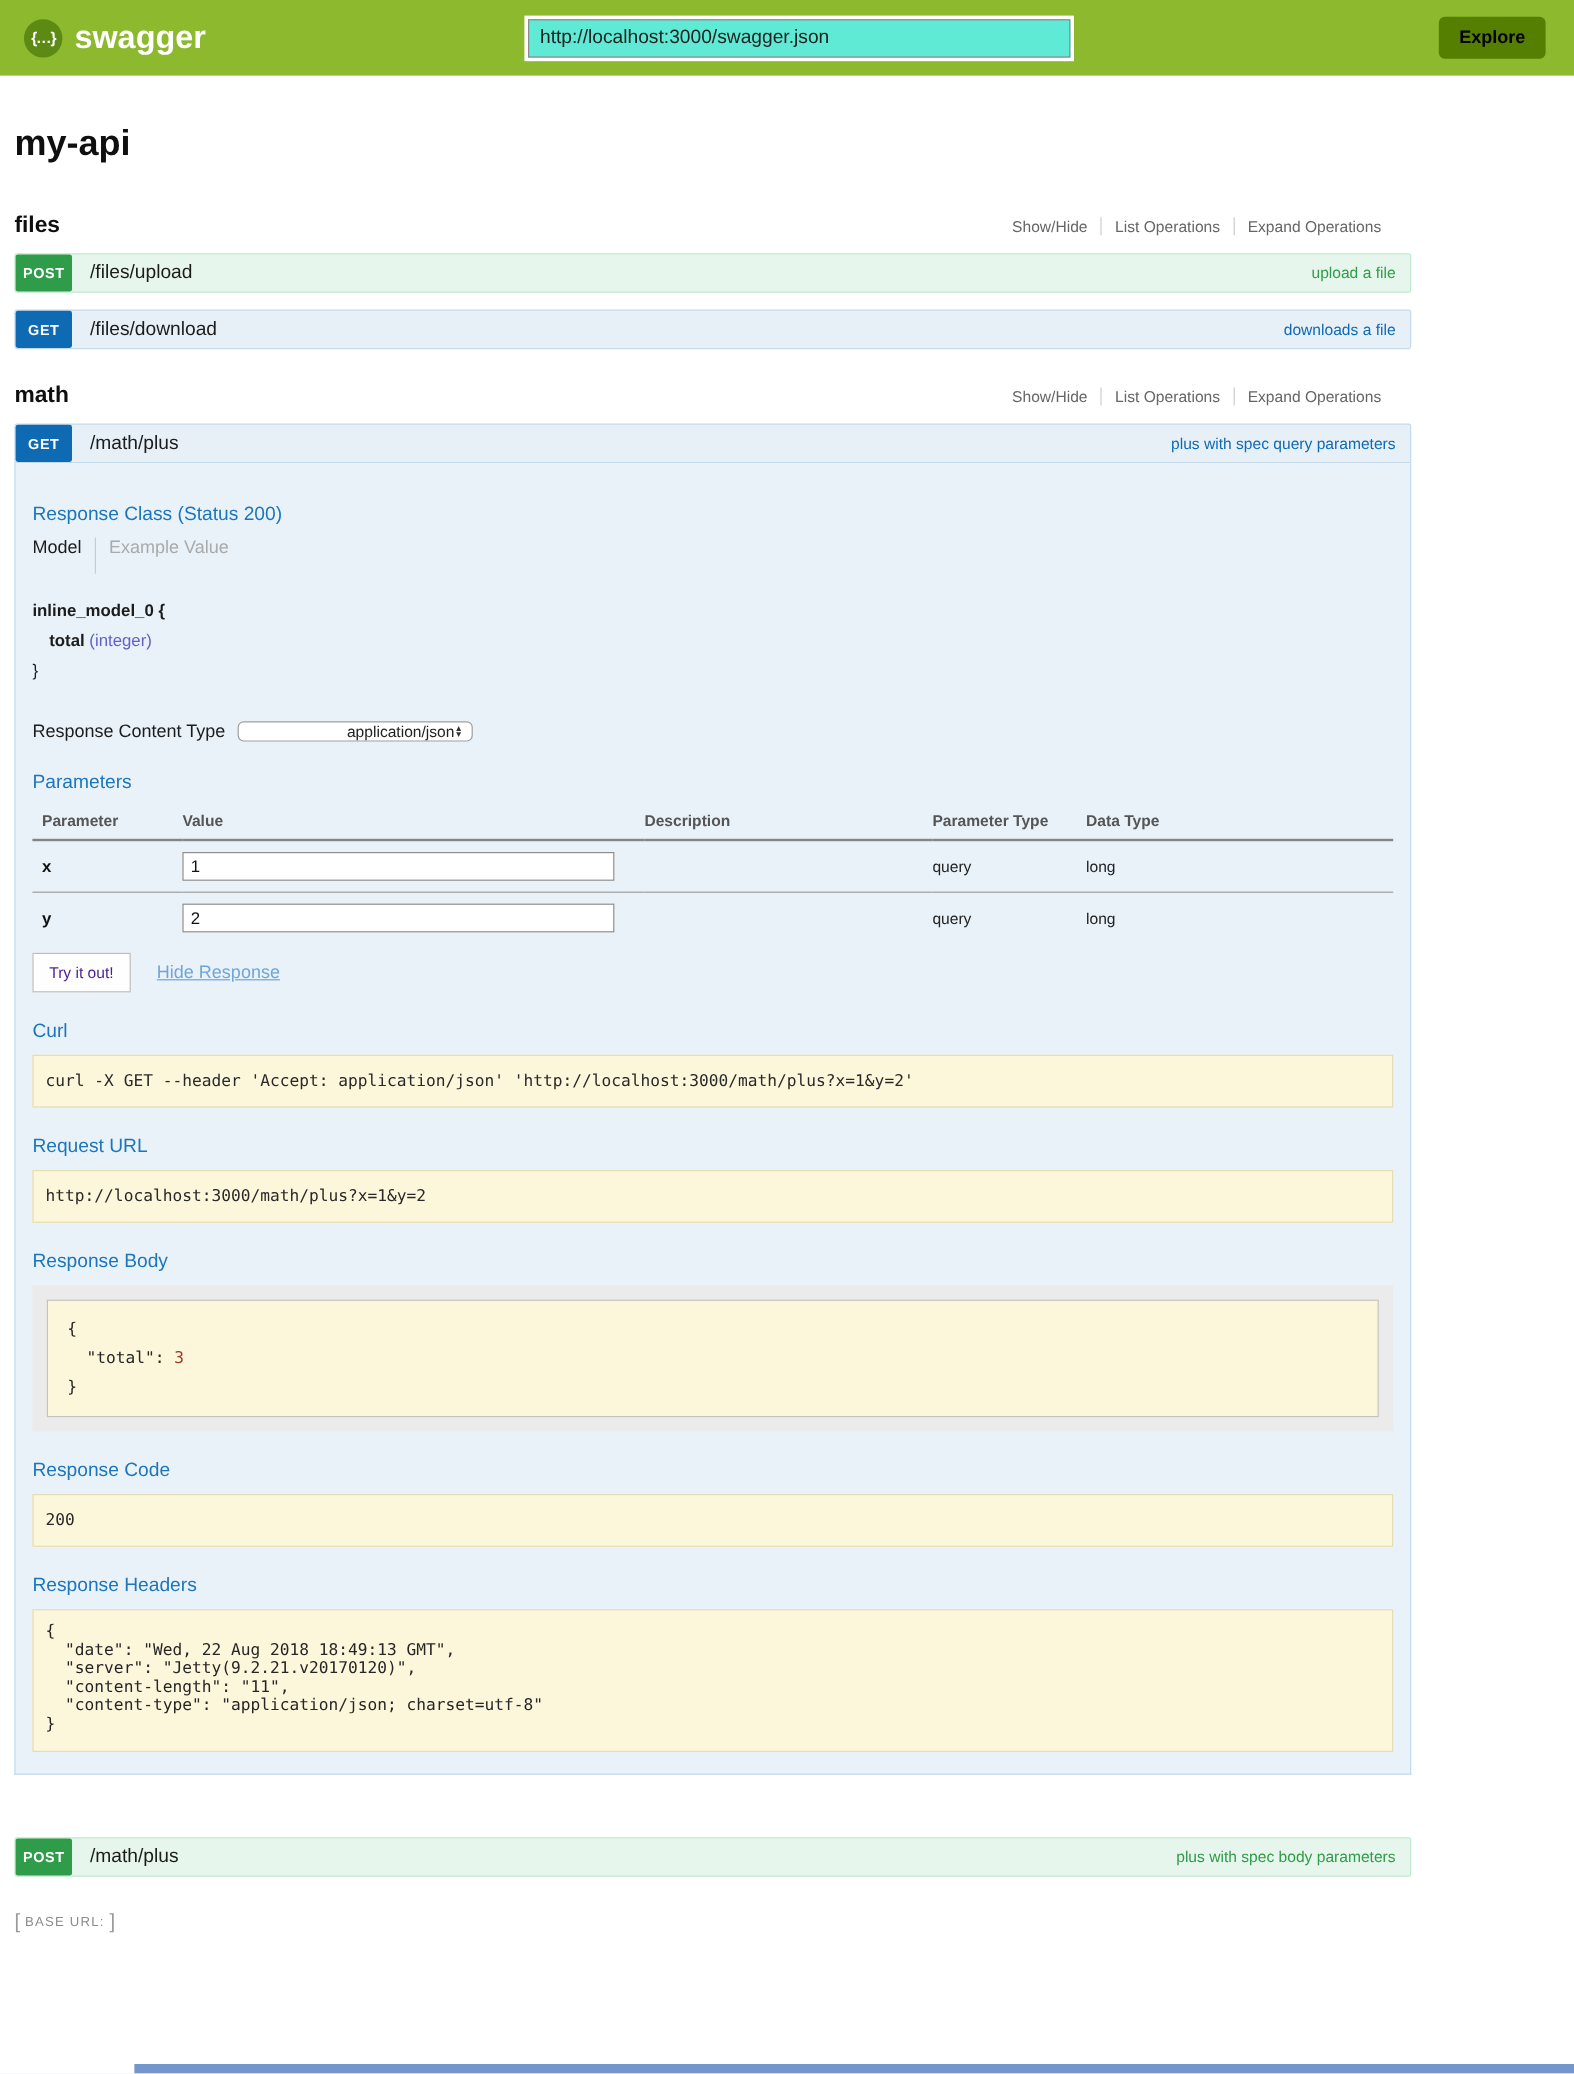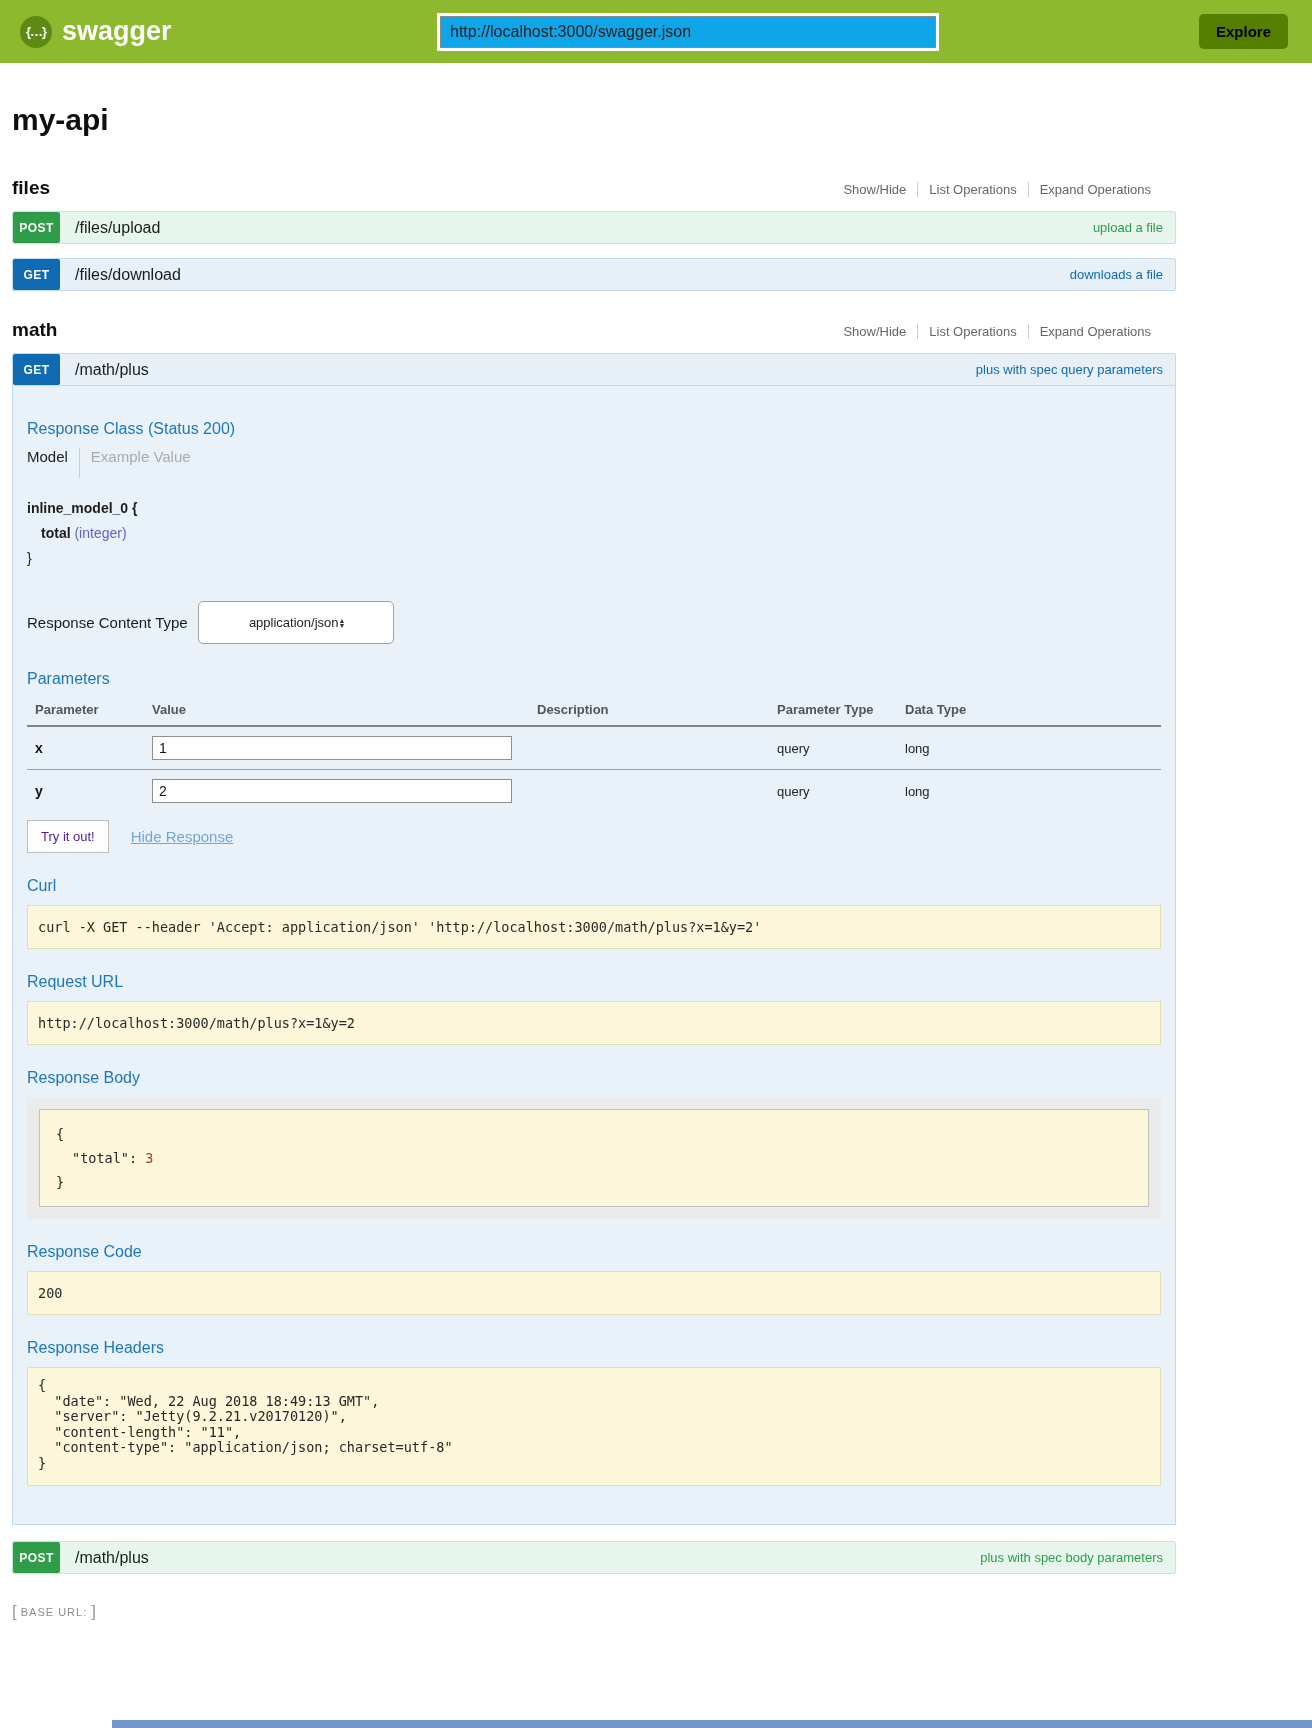--- a/index.html
+++ b/index.html
@@ -15,23 +15,23 @@
     padding:0 24px 0 20px;
   }
   .logo-wrap { display:flex; align-items:center; gap:10px; width:420px; }
   .logo-circle {
     width:32px; height:32px; border-radius:50%; background:#5c8a12;
     color:#fff; display:flex; align-items:center; justify-content:center;
     font-size:13px; font-weight:bold; letter-spacing:-1px;
   }
   .logo-text { color:#fff; font-size:27px; font-weight:bold; }
   .url-input {
-    width:496px; height:32px; border:1px solid #8a8a8a; box-shadow:0 0 0 3px #fff;
+    width:452px; height:32px; border:1px solid #8a8a8a; box-shadow:0 0 0 3px #fff;
     font-size:16px; padding:0 9px; font-family:"Liberation Sans",sans-serif; color:#222;
-    background:#0ea5e9;
+    background:#5eead4;
   }
   .topbar-spacer { flex:1; }
   .explore-btn {
     background:#547f00; border:none; border-radius:5px; color:#000000;
     font-weight:bold; font-size:15px; padding:9px 17px; cursor:pointer;
     font-family:"Liberation Sans",sans-serif;
   }
   
   .content { margin-left:12px; width:1164px; }
   .page-title { font-size:30px; font-weight:bold; color:#0f0f0f; margin:40px 0 40px; }
@@ -54,35 +54,35 @@
   .post .badge { background:#2f9c49; }
   .get  .badge { background:#0f6ab4; }
   .op-path { margin-left:15px; font-size:16px; color:#1c1c1c; }
   .op-summary { margin-left:auto; margin-right:12px; font-size:13px; }
   .post .op-summary { color:#2f9c49; }
   .get  .op-summary { color:#0f6ab4; }
   .op-row.expanded { margin-bottom:0; border-radius:2px 2px 0 0; }
   
   .panel {
     background:#e9f2f9; border:1px solid #c3d9ec; border-top:none;
-    padding:16px 14px 38px; margin-bottom:16px;
+    padding:16px 14px 18px; margin-bottom:52px;
   }
   .phead { color:#1d76bb; font-size:16px; font-weight:normal; margin:24px 0 10px; }
   .phead.first { margin-top:18px; }
   .tabs { display:flex; align-items:flex-start; margin:2px 0 18px; font-size:15px; }
   .tab-model { color:#1c1c1c; cursor:pointer; }
   .tab-divider { width:1px; height:30px; background:#ccc; margin:0 11px; }
   .tab-example { color:#aaa; cursor:pointer; }
   .model-sig { font-size:14px; line-height:25px; color:#1c1c1c; margin-bottom:30px; }
   .model-sig .indent { padding-left:14px; }
   .prop-type { color:#6161c6; }
   .rct-row { display:flex; align-items:center; gap:10px; margin:0 0 26px; font-size:15px; color:#1c1c1c; }
   .fake-select {
-    width:196px; height:43px; border:1px solid #9f9f9f; border-radius:5px; background:#fff;
-    display:flex; align-items:center; justify-content:center; padding:0 7px 0 10px;
+    width:196px; height:17px; border:1px solid #9f9f9f; border-radius:5px; background:#fff;
+    display:flex; align-items:center; justify-content:flex-end; padding:0 7px 0 10px;
     font-size:13px; color:#222; cursor:pointer;
   }
   .select-arrows { display:flex; flex-direction:column; font-size:7px; line-height:5px; color:#333; }
   
   .param-table { width:100%; border-collapse:collapse; font-size:13px; margin-bottom:4px; }
   .param-table th {
     text-align:left; font-weight:bold; color:#555; padding:4px 0 8px;
     border-bottom:2px solid #848484;
   }
   .param-table th:first-child, .param-table td:first-child { padding-left:8px; }

